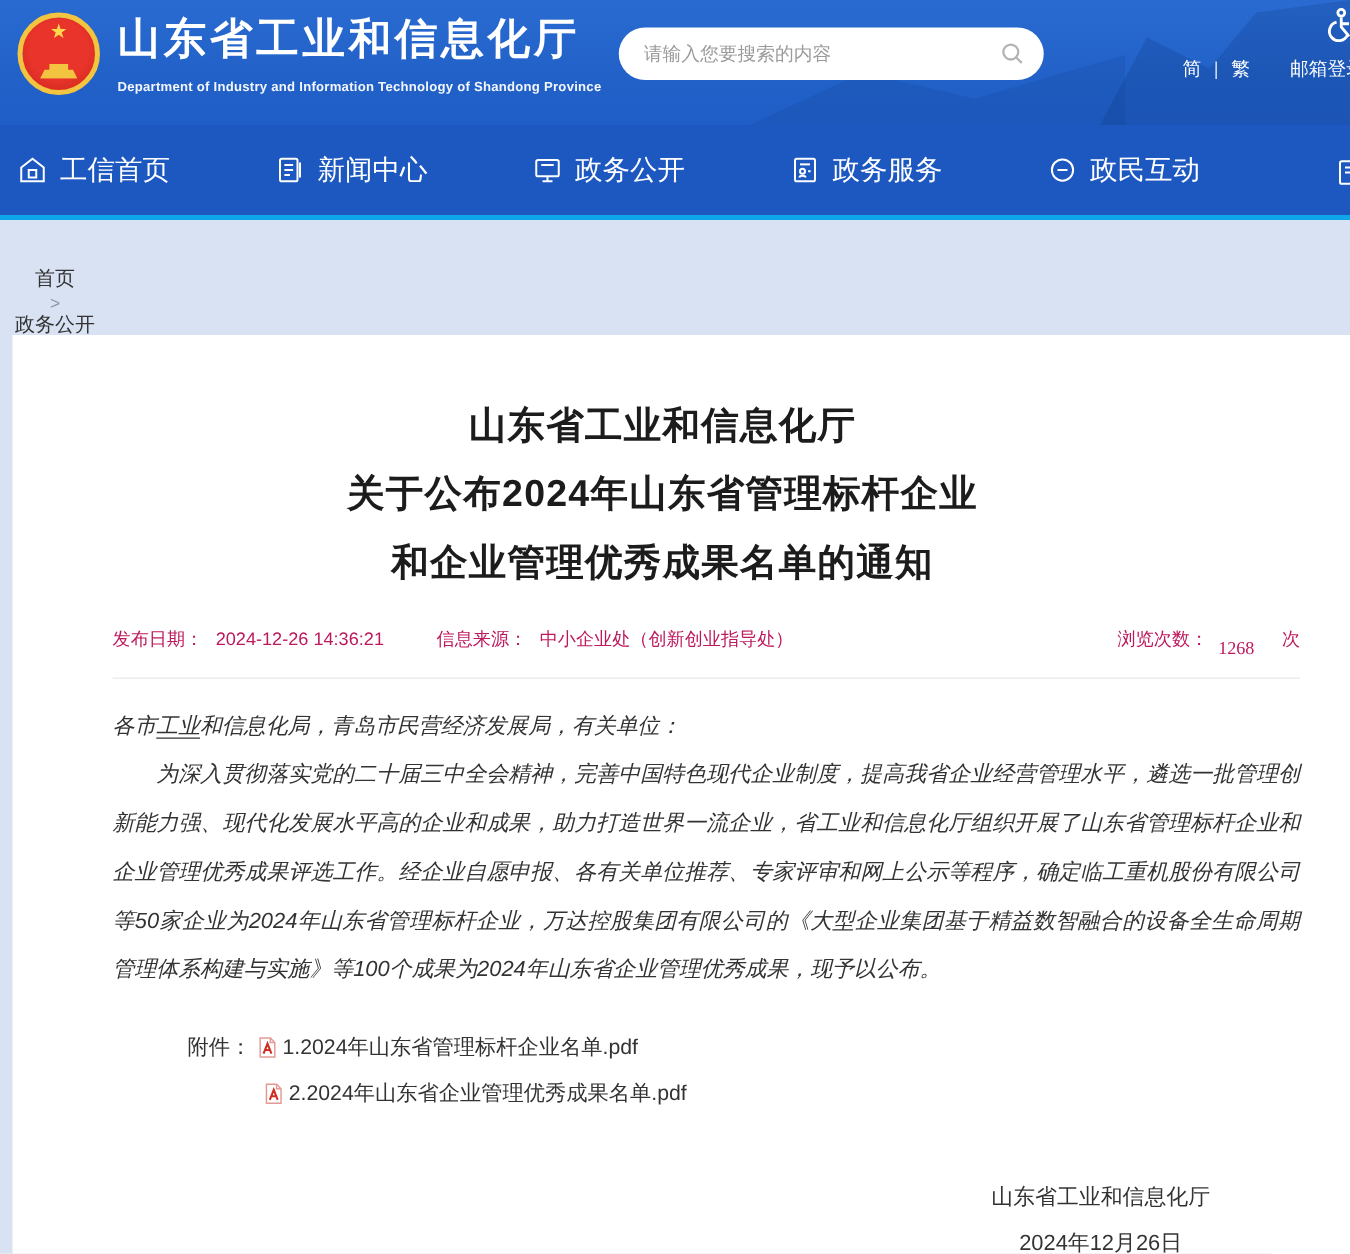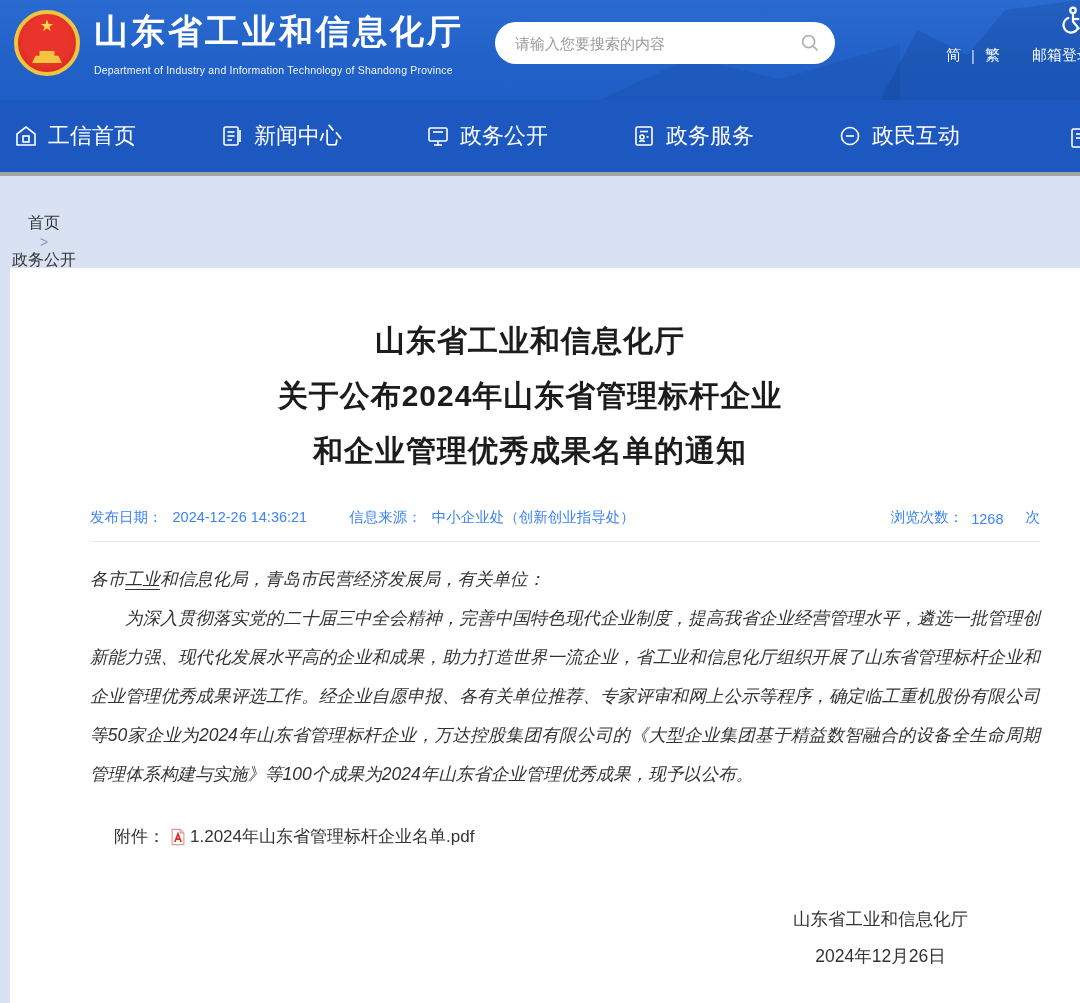--- a/index.html
+++ b/index.html
@@ -26,71 +26,71 @@
     background:radial-gradient(circle at 50% 45%,#e8342a 55%,#c8231b 100%);
     border:4px solid #f2c440;position:relative;flex:0 0 auto;
   }
   .emblem .star{position:absolute;left:50%;top:4px;transform:translateX(-50%);
     color:#ffd84d;font-size:16px;line-height:16px;}
   .emblem .gate{position:absolute;left:50%;bottom:9px;transform:translateX(-50%);
     width:30px;height:12px;background:#f2c440;
     clip-path:polygon(0 100%,12% 40%,25% 40%,25% 0,75% 0,75% 40%,88% 40%,100% 100%);}
   .site-names{margin-left:14px;color:#fff;}
   .site-name{font-size:34px;font-weight:bold;letter-spacing:3px;line-height:40px;}
-  .site-name-en{font-size:10.5px;margin-top:13px;letter-spacing:0.2px;opacity:.95;}
+  .site-name-en{font-size:10.5px;margin-top:13px;letter-spacing:0.2px;opacity:.95;font-weight:bold;}
   .search-pill{
     position:absolute;left:495px;top:22px;width:340px;height:42px;
     background:#fff;border-radius:21px;display:flex;align-items:center;
     padding:0 14px 0 18px;box-sizing:border-box;
   }
   .search-pill input{border:none;outline:none;flex:1;font-size:15px;color:#0f172a;background:transparent;
     font-family:"Liberation Sans","DejaVu Sans",sans-serif;}
   .search-pill input::placeholder{color:#9b9b9b;}
   .search-icon{width:22px;height:22px;flex:0 0 auto;cursor:pointer;}
   .lang-bar{
     position:absolute;left:946px;top:46px;display:flex;align-items:center;
     color:#fff;font-size:15px;white-space:nowrap;
   }
   .lang-bar .sep{margin:0 10px;opacity:.8;}
   .lang-bar .mail{margin-left:32px;}
   .access-icon{position:absolute;left:1058px;top:4px;width:30px;height:30px;}
   
   .navbar{
     position:absolute;top:100px;left:0;width:1080px;height:76px;
-    background:#1c58c0;border-bottom:4px solid #a3a3a3;box-sizing:border-box;
+    background:#1c58c0;border-bottom:4px solid #0ea5e9;box-sizing:border-box;
     overflow:hidden;
   }
   .nav-items{display:flex;align-items:center;height:100%;padding:0 120px 0 14px;
     justify-content:space-between;}
   .nav-item{display:flex;align-items:center;gap:10px;color:#fff;font-size:22px;
     cursor:pointer;white-space:nowrap;}
   .nav-item svg{width:24px;height:24px;}
   .partial-nav-icon{position:absolute;left:1068px;top:26px;width:24px;height:24px;}
   
   .breadcrumb-band{position:absolute;top:180px;left:0;width:1080px;height:88px;background:#d8e2f3;}
   .breadcrumb{position:absolute;left:12px;top:33px;display:flex;align-items:center;
     font-size:16px;color:#333;flex-direction:column;}
   .breadcrumb .crumb{cursor:pointer;}
   .breadcrumb .bsep{margin:0 18px;color:#8a97ad;font-size:14px;}
   
   .card{position:absolute;left:10px;top:268px;width:1070px;height:735px;background:#fff;overflow:hidden;}
   .card-inner{padding:0 40px 0 80px;}
   .article-title{margin:45px 70px 0 0;text-align:center;font-weight:bold;
     font-size:30px;line-height:55px;color:#1c1c1c;letter-spacing:1px;}
-  .meta-row{display:flex;align-items:baseline;margin-top:16px;color:#3b82f6;font-size:14.5px;}
+  .meta-row{display:flex;align-items:baseline;margin-top:16px;color:#be185d;font-size:14.5px;}
   .meta-left span{margin-right:6px;}
   .meta-gap{display:inline-block;width:22px;}
-  .meta-right{margin-left:auto;display:flex;align-items:flex-end;}
+  .meta-right{margin-left:auto;display:flex;align-items:center;font-family:Liberation Serif, serif;}
   .meta-right .views-value{margin:17px 22px 0 8px;}
   .divider{border-bottom:1px solid #e9e9e9;margin-top:14px;}
   .body-text{margin-top:18px;font-size:17.5px;line-height:39px;color:#333;text-align:justify;font-style:italic;}
   .body-text p{margin:0;}
   .p-indent{text-indent:2em;}
   .u-line{text-decoration:underline;text-underline-offset:4px;}
-  .attachments{margin-top:24px;margin-left:24px;font-size:17px;color:#333;}
+  .attachments{margin-top:24px;margin-left:60px;font-size:17px;color:#333;}
   .attach-line{display:flex;align-items:center;height:37px;}
   .attach-line.second{margin-left:56px;}
   .pdf-icon{width:18px;height:18px;margin:0 3px 0 4px;flex:0 0 auto;}
   .attach-name{cursor:pointer;}
   .signature{margin:46px 72px 0 auto;width:fit-content;text-align:center;
     font-size:17.5px;color:#333;line-height:37px;}
 </style>
 </head>
 <body>
 
@@ -231,20 +231,28 @@
     <div class="attachments">
       <div class="attach-line">
         <span>附件：</span>
         <svg class="pdf-icon" viewBox="0 0 20 20">
           <path d="M3.5 1.5h9l4 4v13h-13z" fill="#ffffff" stroke="#e49a94" stroke-width="1.3"></path>
           <path d="M12.5 1.5v4h4" fill="none" stroke="#e49a94" stroke-width="1.3"></path>
           <path d="M6.5 15.5 L10 6.5 L13.5 15.5 M7.8 12.3h4.4" fill="none" stroke="#d02c20" stroke-width="1.8"></path>
         </svg>
         <span class="attach-name">1.2024年山东省管理标杆企业名单.pdf</span>
       </div>
+      <div class="attach-line second">
+        <svg class="pdf-icon" viewBox="0 0 20 20">
+          <path d="M3.5 1.5h9l4 4v13h-13z" fill="#ffffff" stroke="#e49a94" stroke-width="1.3"></path>
+          <path d="M12.5 1.5v4h4" fill="none" stroke="#e49a94" stroke-width="1.3"></path>
+          <path d="M6.5 15.5 L10 6.5 L13.5 15.5 M7.8 12.3h4.4" fill="none" stroke="#d02c20" stroke-width="1.8"></path>
+        </svg>
+        <span class="attach-name">2.2024年山东省企业管理优秀成果名单.pdf</span>
+      </div>
     </div>
 
     <div class="signature">
       <div>山东省工业和信息化厅</div>
       <div>2024年12月26日</div>
     </div>
 
   </div>
 </div>
 

